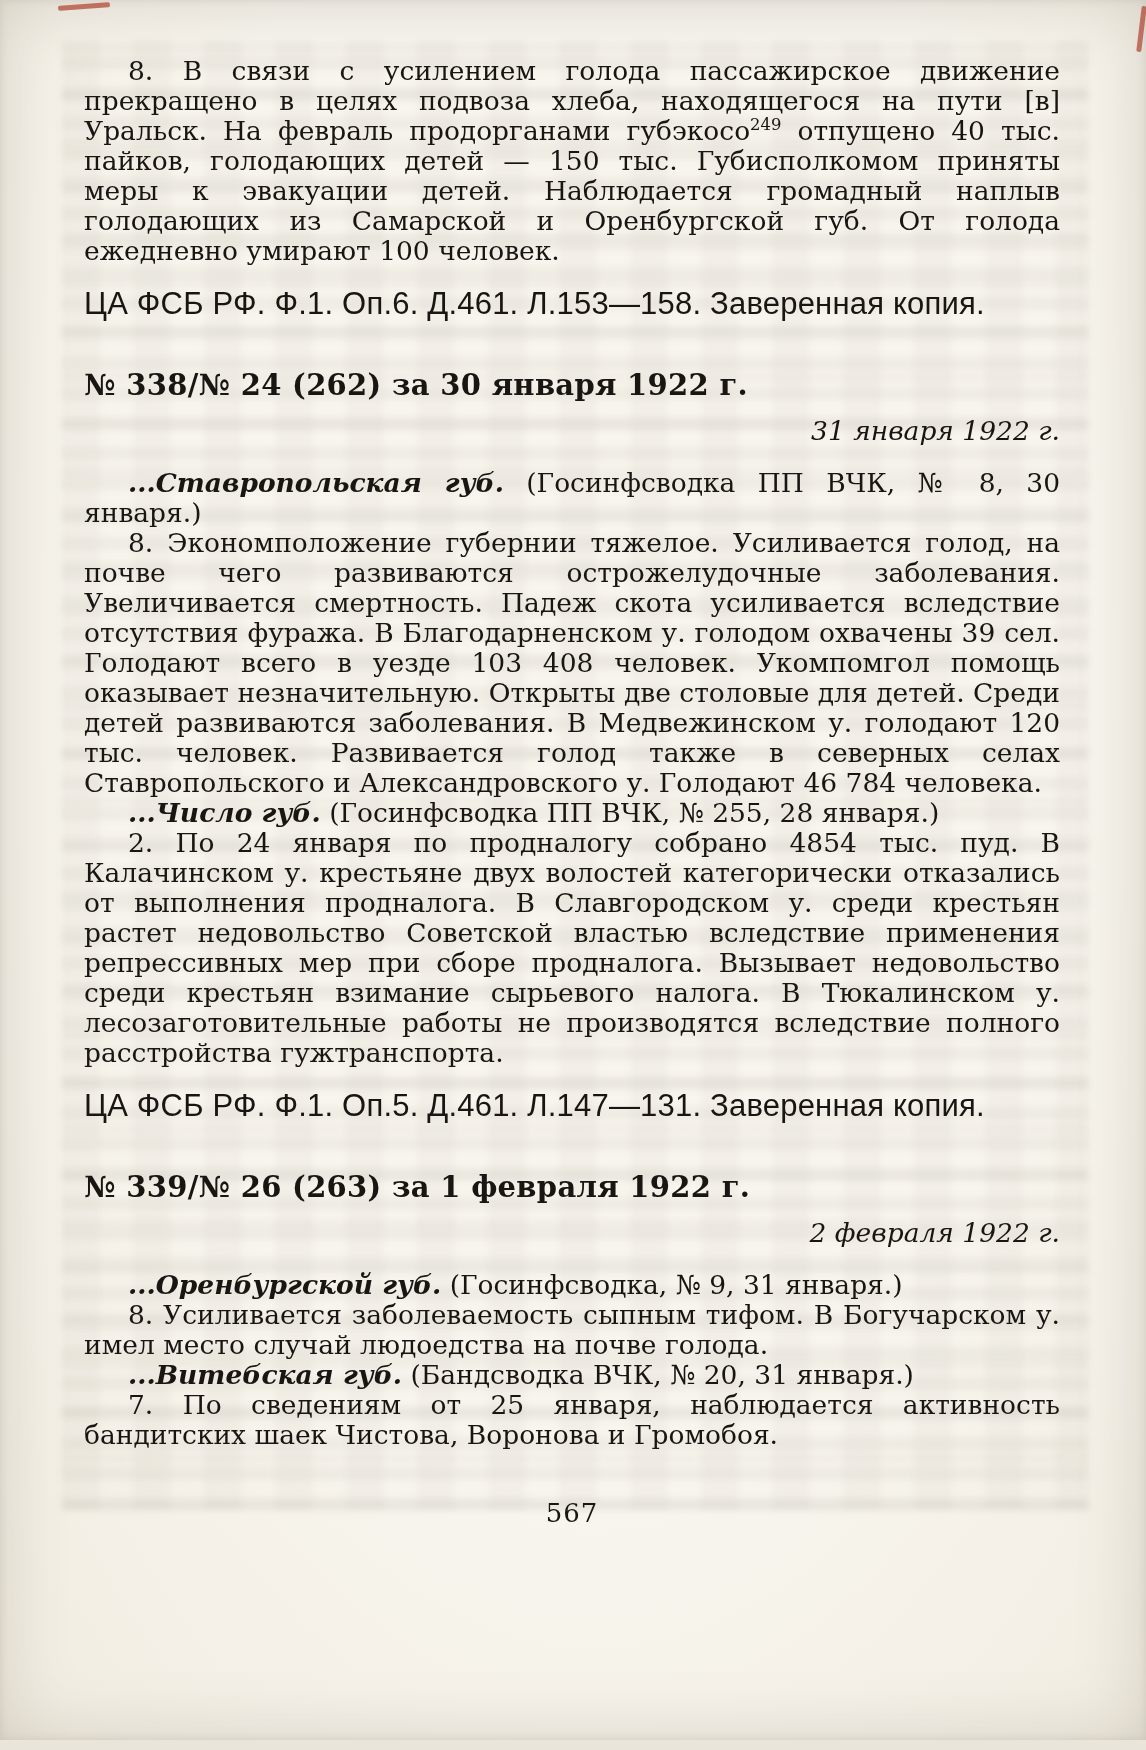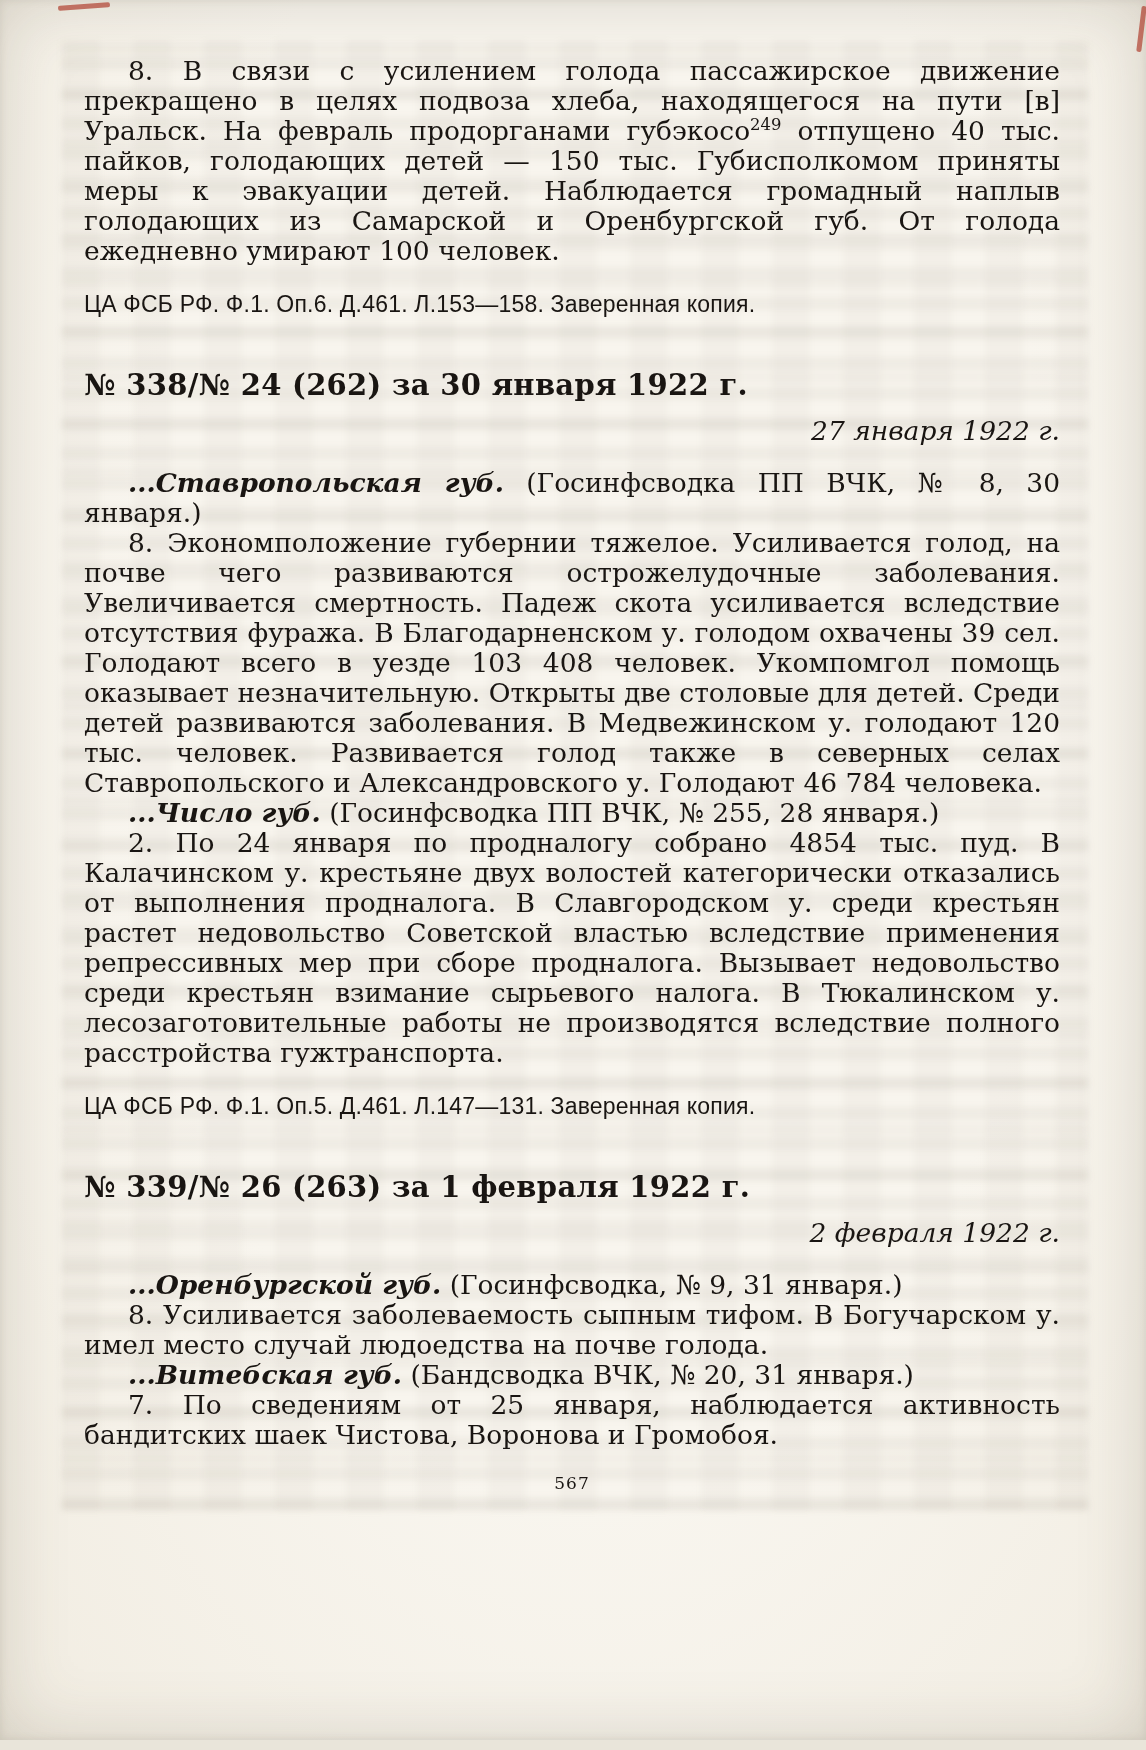--- a/index.html
+++ b/index.html
@@ -42,21 +42,21 @@
     position:relative;
     padding:56px 86px 0 84px;
     font-size:26.5px;
     line-height:30px;
     text-align:justify;
   }
   p,h2{margin:0;padding:0;}
   .indent{text-indent:44px;}
   .citation{
     font-family:"Liberation Sans","DejaVu Sans",sans-serif;
-    font-size:23px;
+    font-size:31px;
     line-height:28px;
     margin-top:24px;
     text-align:left;
     text-indent:0;
     letter-spacing:.2px;
   }
   .doc-heading{
     font-size:29px;
     font-weight:bold;
     line-height:34px;
@@ -68,42 +68,42 @@
     font-style:italic;
     text-align:right;
     margin-top:14px;
   }
   .lead-line{margin-top:0;}
   .lead-line.gap-top{margin-top:22px;}
   .lead{font-weight:bold;font-style:italic;}
   sup{font-size:.62em;line-height:0;vertical-align:super;}
   .page-number{
     position:relative;
-    margin-top:18px;
+    margin-top:48px;
     text-align:center;
-    font-size:17px;
+    font-size:26px;
     letter-spacing:1px;
   }
 </style>
 </head>
 <body>
 
 <div class="page">
   <div class="bleed"></div>
   <div class="artifact tl"></div>
   <div class="artifact tr"></div>
 
   <div class="content">
 
     <p class="indent"><span>8. В связи с усилением голода пассажирское движение прекращено в целях подвоза хлеба, находящегося на пути [в] Уральск. На февраль продорганами губэкосо</span><sup>249</sup><span> отпущено 40 тыс. пайков, голодающих детей — 150 тыс. Губисполкомом приняты меры к эвакуации детей. Наблюдается громадный наплыв голодающих из Самарской и Оренбургской губ. От голода ежедневно умирают 100 человек.</span></p>
 
     <p class="citation">ЦА ФСБ РФ. Ф.1. Оп.6. Д.461. Л.153—158. Заверенная копия.</p>
 
     <h2 class="doc-heading">№ 338/№ 24 (262) за 30 января 1922 г.</h2>
-    <p class="doc-date">27 января 1922 г.</p>
+    <p class="doc-date">31 января 1922 г.</p>
 
     <p class="indent lead-line gap-top"><span class="lead">...Ставропольская губ.</span><span> (Госинфсводка ПП ВЧК, № 8, 30 января.)</span></p>
     <p class="indent">8. Экономположение губернии тяжелое. Усиливается голод, на почве чего развиваются острожелудочные заболевания. Увеличивается смертность. Падеж скота усиливается вследствие отсутствия фуража. В Благодарненском у. голодом охвачены 39 сел. Голодают всего в уезде 103 408 человек. Укомпомгол помощь оказывает незначительную. Открыты две столовые для детей. Среди детей развиваются заболевания. В Медвежинском у. голодают 120 тыс. человек. Развивается голод также в северных селах Ставропольского и Александровского у. Голодают 46 784 человека.</p>
 
     <p class="indent lead-line"><span class="lead">...Число губ.</span><span> (Госинфсводка ПП ВЧК, № 255, 28 января.)</span></p>
     <p class="indent">2. По 24 января по продналогу собрано 4854 тыс. пуд. В Калачинском у. крестьяне двух волостей категорически отказались от выполнения продналога. В Славгородском у. среди крестьян растет недовольство Советской властью вследствие применения репрессивных мер при сборе продналога. Вызывает недовольство среди крестьян взимание сырьевого налога. В Тюкалинском у. лесозаготовительные работы не производятся вследствие полного расстройства гужтранспорта.</p>
 
     <p class="citation">ЦА ФСБ РФ. Ф.1. Оп.5. Д.461. Л.147—131. Заверенная копия.</p>
 
     <h2 class="doc-heading">№ 339/№ 26 (263) за 1 февраля 1922 г.</h2>

